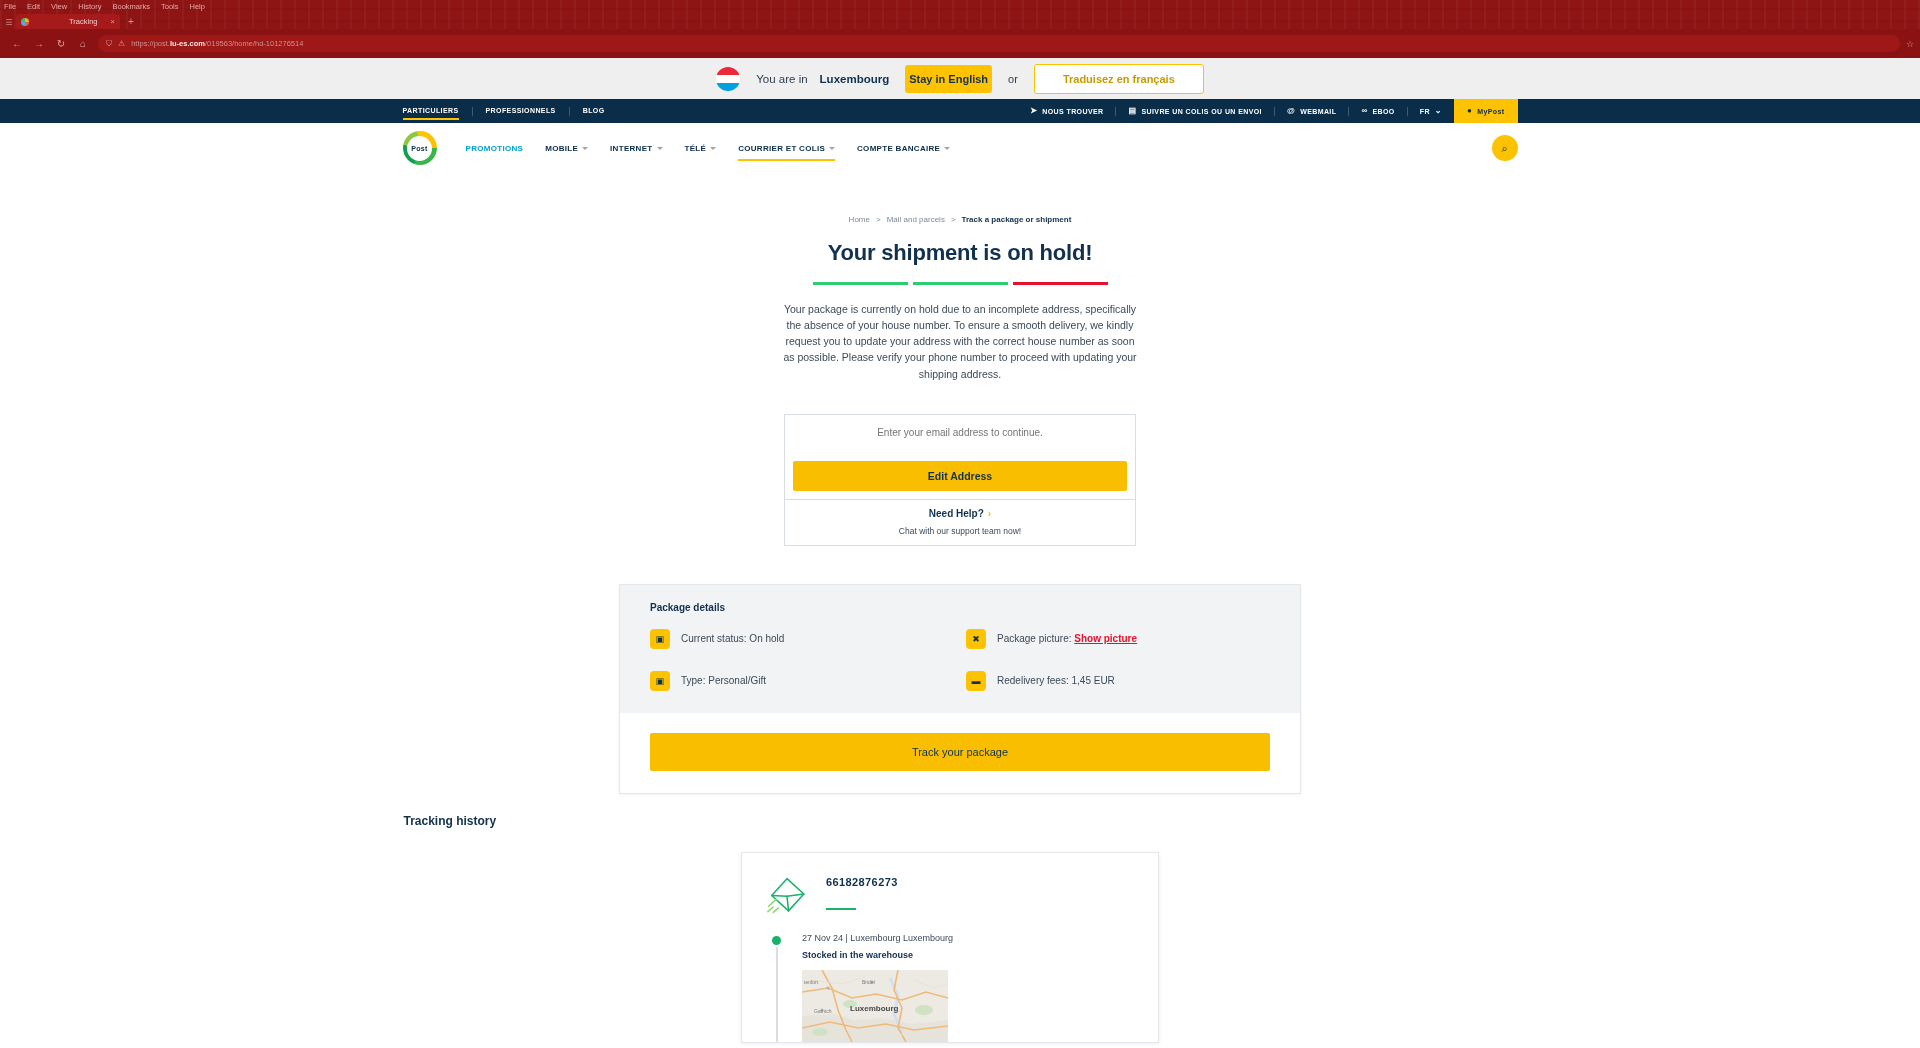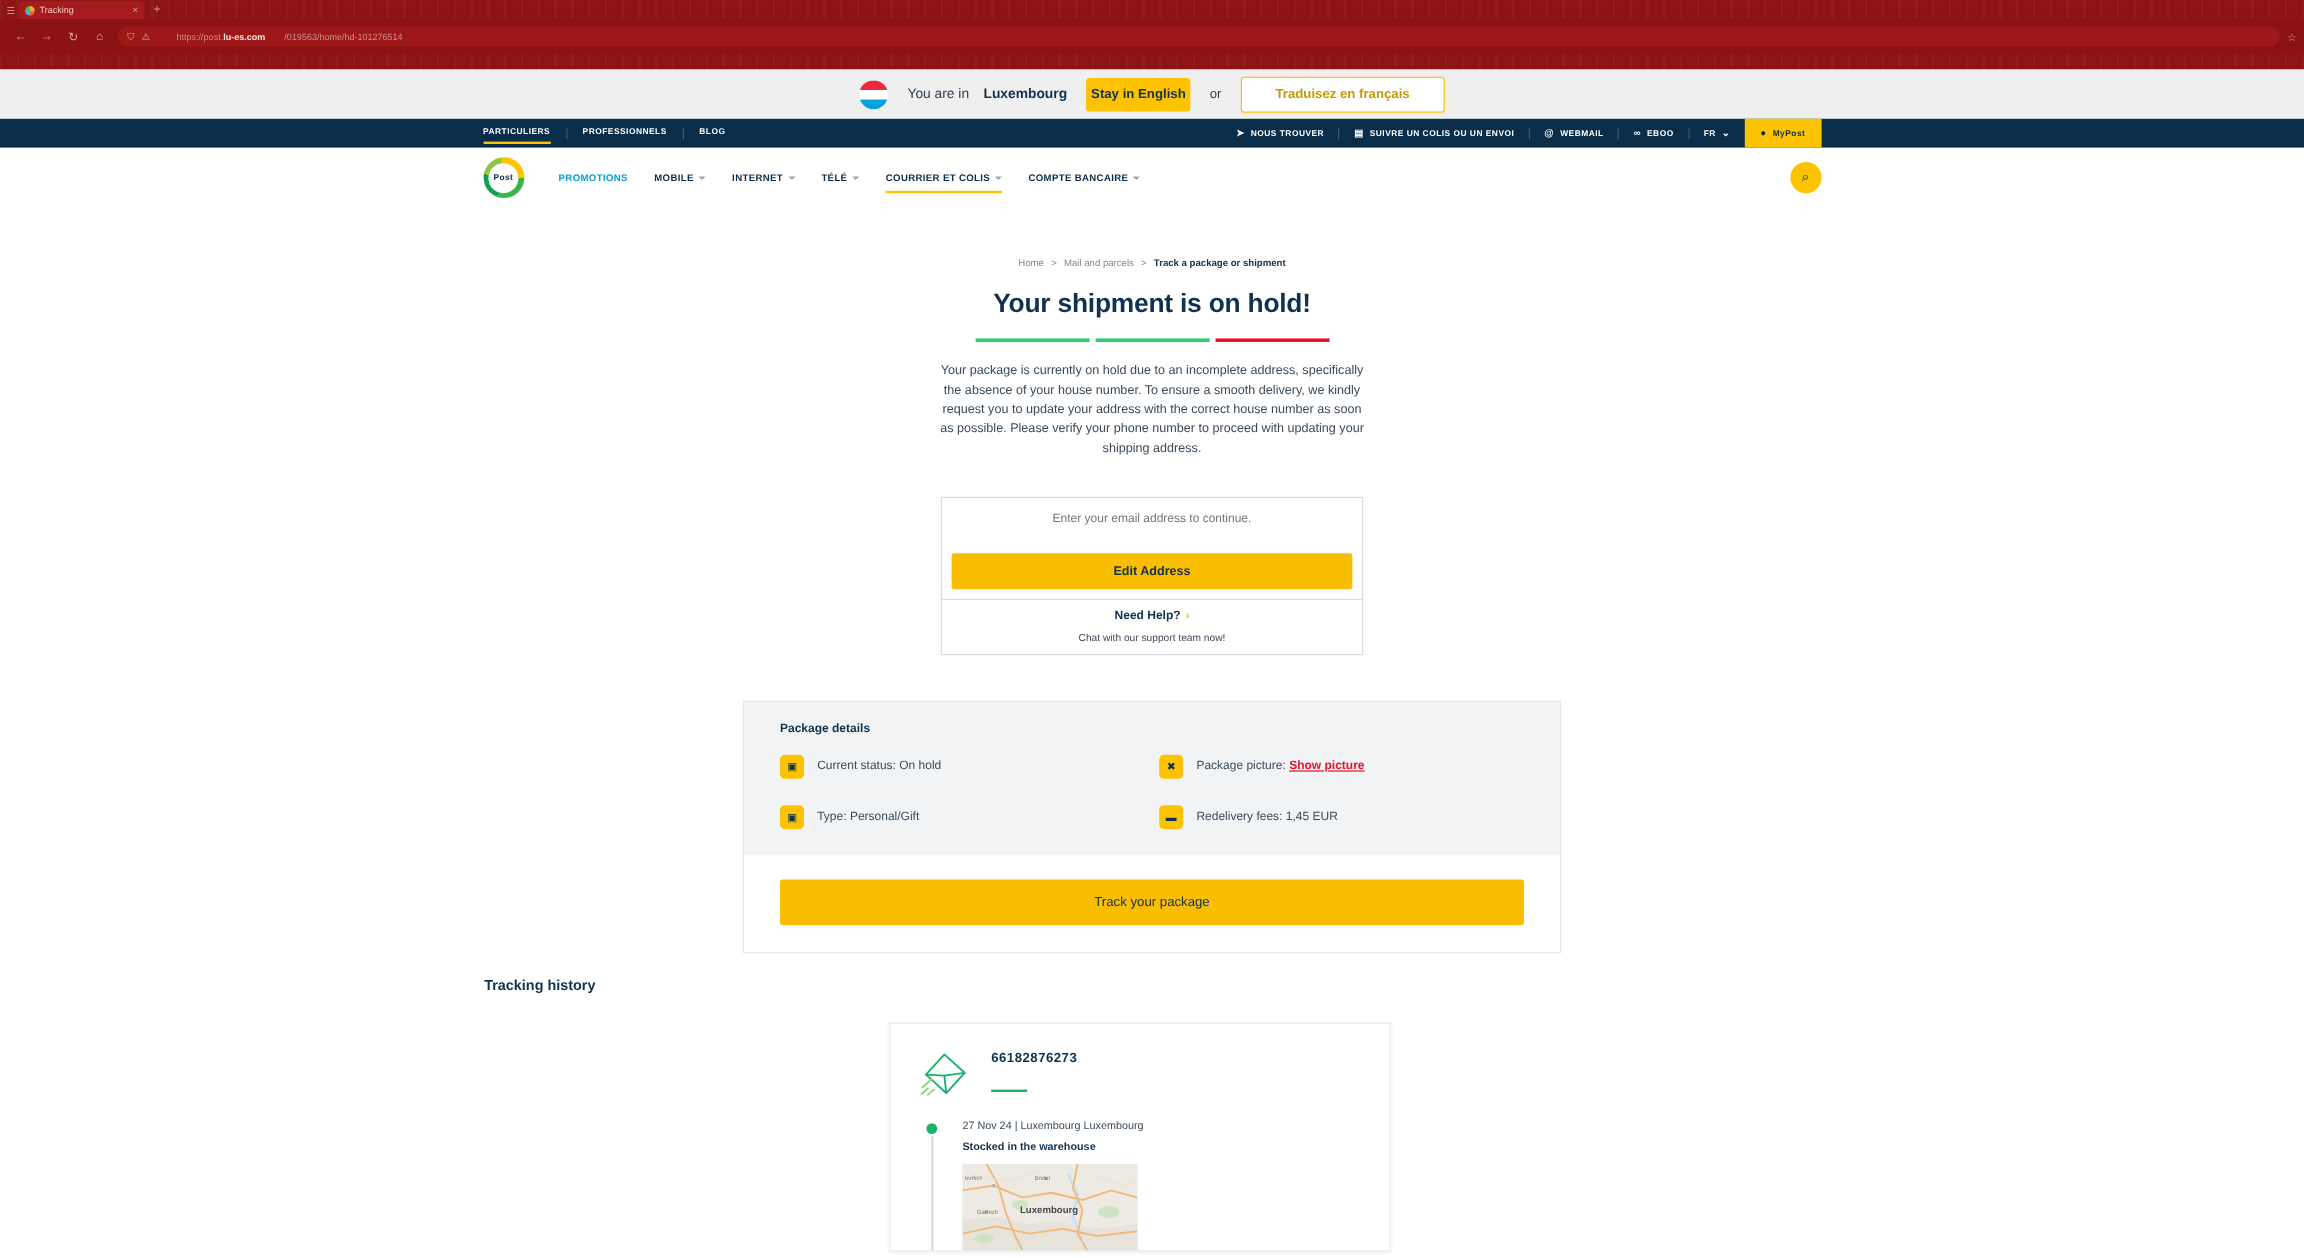--- a/index.html
+++ b/index.html
@@ -66,20 +66,21 @@
     width: 8px; height: 8px; border-radius: 50%;
     background: conic-gradient(#f0b41a 0 25%, #e8643c 0 50%, #5aa9e6 0 75%, #3ec06a 0 100%);
     flex: none;
   }
   .tab .tabtitle {
     font-size: 7.5px;
     color: #f3c9c9;
     white-space: nowrap;
     overflow: hidden;
     flex: 1;
+    margin-left: 36px;
   }
   .tab .tabclose { font-size: 8px; color: #e09c9c; }
   .newtab { font-size: 10px; color: #d89494; margin-left: 8px; line-height: 15px; }
 
   .urlbar-row {
     height: 29px;
     display: flex;
     align-items: center;
     gap: 0px;
     position: relative;
@@ -101,21 +102,21 @@
     padding: 0 8px;
     gap: 6px;
     margin-left: 4px;
     margin-right: 6px;
   }
   .urlfield .u-ico { font-size: 8px; color: #dba0a0; }
   .urlfield .u-text {
     font-size: 7.5px; color: #e9bcbc; white-space: nowrap; overflow: hidden;
   }
   .urlfield .u-text b { color: #fbe6e6; }
-  .urlfield .u-text .dim { color: #cf8e8e; margin-left: 16px; }
+  .urlfield .u-text .dim { color: #cf8e8e; }
   .star { font-size: 9px; color: #d79a9a; }
 
   
   .page {
     width: 1920px;
     height: 990px;
     background: #ffffff;
     overflow: hidden;
     position: relative;
   }
@@ -378,20 +379,29 @@
     position:absolute; left: 48px; top: 34px;
     font-size: 8px; color: #4a4a4a; font-weight: 600;
   }
   .map .mp { position:absolute; font-size: 5px; color: #7b7b7b; }
 </style>
 </head>
 <body>
 
 <div class="browser">
 
+  <div class="menubar">
+    <span>File</span>
+    <span>Edit</span>
+    <span>View</span>
+    <span>History</span>
+    <span>Bookmarks</span>
+    <span>Tools</span>
+    <span>Help</span>
+  </div>
 
   <div class="tabstrip">
     <div class="tab-icon-left">☰</div>
     <div class="tab">
       <span class="favicon"></span>
       <span class="tabtitle">Tracking</span>
       <span class="tabclose">×</span>
     </div>
     <span class="newtab">+</span>
   </div>

